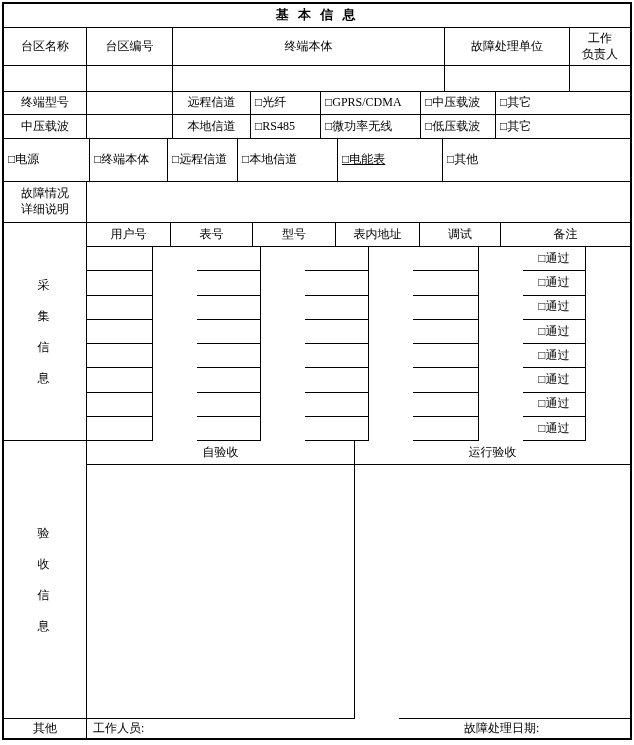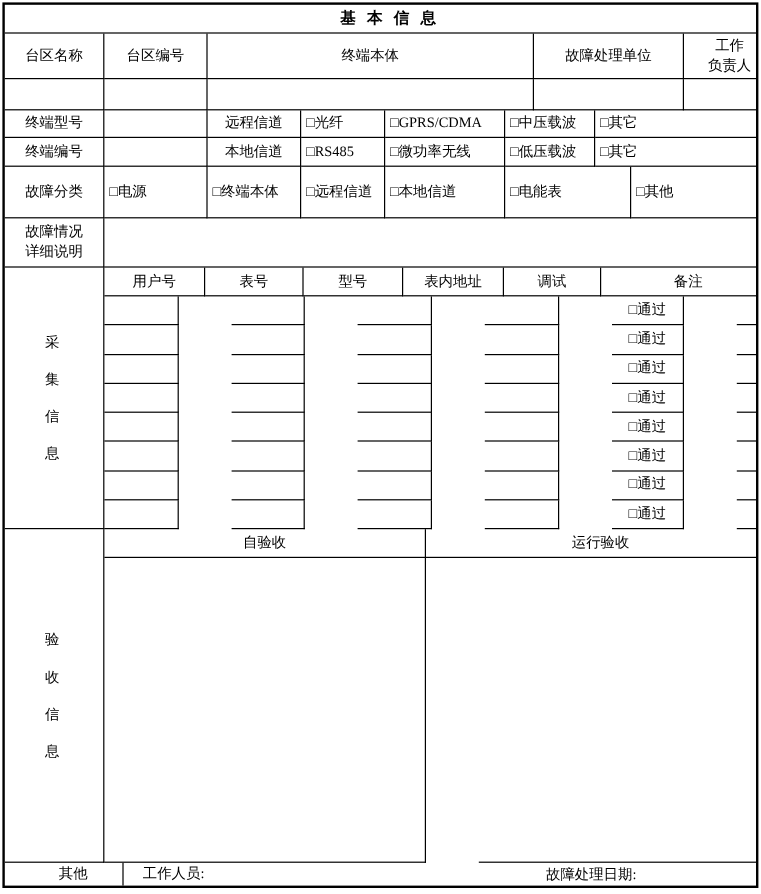--- a/index.html
+++ b/index.html
@@ -11,24 +11,24 @@
   .cell.last { border-right:none; }
   .row.bottom .cell { border-bottom:none; }
   .cell.left { justify-content:flex-start; padding-left:4px; }
   .title-cell { font-weight:bold; font-size:13px; letter-spacing:3px; }
   .two-line { flex-direction:column; text-align:center; }
   .vlabel { width:15px; line-height:31px; word-break:break-all; }
   .subcol { flex:1; display:flex; flex-direction:column; min-width:0; }
   .subcol .row { flex:none; }
   .subcol .row.grow { flex:1;gap:44px; }
   .other-cell { position:relative; justify-content:flex-start; padding-left:6px; }
-  .date-span { position:absolute; left:352px; top:50%; transform:translateY(-50%); white-space:nowrap; }
+  .date-span { position:absolute; left:377px; top:50%; transform:translateY(-50%); white-space:nowrap; }
   .h24{height:24px;} .h38{height:38px;} .h26{height:26px;} .h23{height:23px;} .h43{height:43px;} .h41{height:41px;} .h218{height:218px;} .h278{height:278px;}
-  .grow1 { flex:1;padding-left:16px; }
-  .w67{width:83px;} .w86{width:86px;} .w272{width:272px;} .w125{width:125px;} .w78{width:78px;} .w70{width:70px;} .w100{width:100px;} .w75{width:75px;} .w105{width:105px;} .w84{width:84px;} .w82{width:82px;} .w83{width:83px;} .w81{width:81px;} .w268{width:268px;}
+  .grow1 { flex:1; }
+  .w67{width:83px;} .w86{width:86px;} .w272{width:272px;} .w125{width:125px;} .w78{width:78px;} .w70{width:70px;} .w100{width:100px;} .w75{width:75px;} .w105{width:105px;text-decoration:underline;} .w84{width:84px;} .w82{width:82px;} .w83{width:83px;} .w81{width:81px;} .w268{width:268px;}
 </style>
 </head>
 <body>
 
 <div class="form">
 
   <div class="row h24">
     <div class="cell last grow1 title-cell">基 本 信 息</div>
   </div>
 
@@ -55,31 +55,30 @@
     <div class="cell w67">终端型号</div>
     <div class="cell w86"></div>
     <div class="cell w78">远程信道</div>
     <div class="cell w70 left">□光纤</div>
     <div class="cell w100 left">□GPRS/CDMA</div>
     <div class="cell w75 left">□中压载波</div>
     <div class="cell last grow1 left">□其它</div>
   </div>
 
   <div class="row h24">
-    <div class="cell w67">终端编号</div>
+    <div class="cell w67">中压载波</div>
     <div class="cell w86"></div>
     <div class="cell w78">本地信道</div>
     <div class="cell w70 left">□RS485</div>
     <div class="cell w100 left">□微功率无线</div>
     <div class="cell w75 left">□低压载波</div>
     <div class="cell last grow1 left">□其它</div>
   </div>
 
   <div class="row h43">
-    <div class="cell w67">故障分类</div>
     <div class="cell w86 left">□电源</div>
     <div class="cell w78 left">□终端本体</div>
     <div class="cell w70 left">□远程信道</div>
     <div class="cell w100 left">□本地信道</div>
     <div class="cell w105 left">□电能表</div>
     <div class="cell last grow1 left">□其他</div>
   </div>
 
   <div class="row h41">
     <div class="cell w67 two-line">

